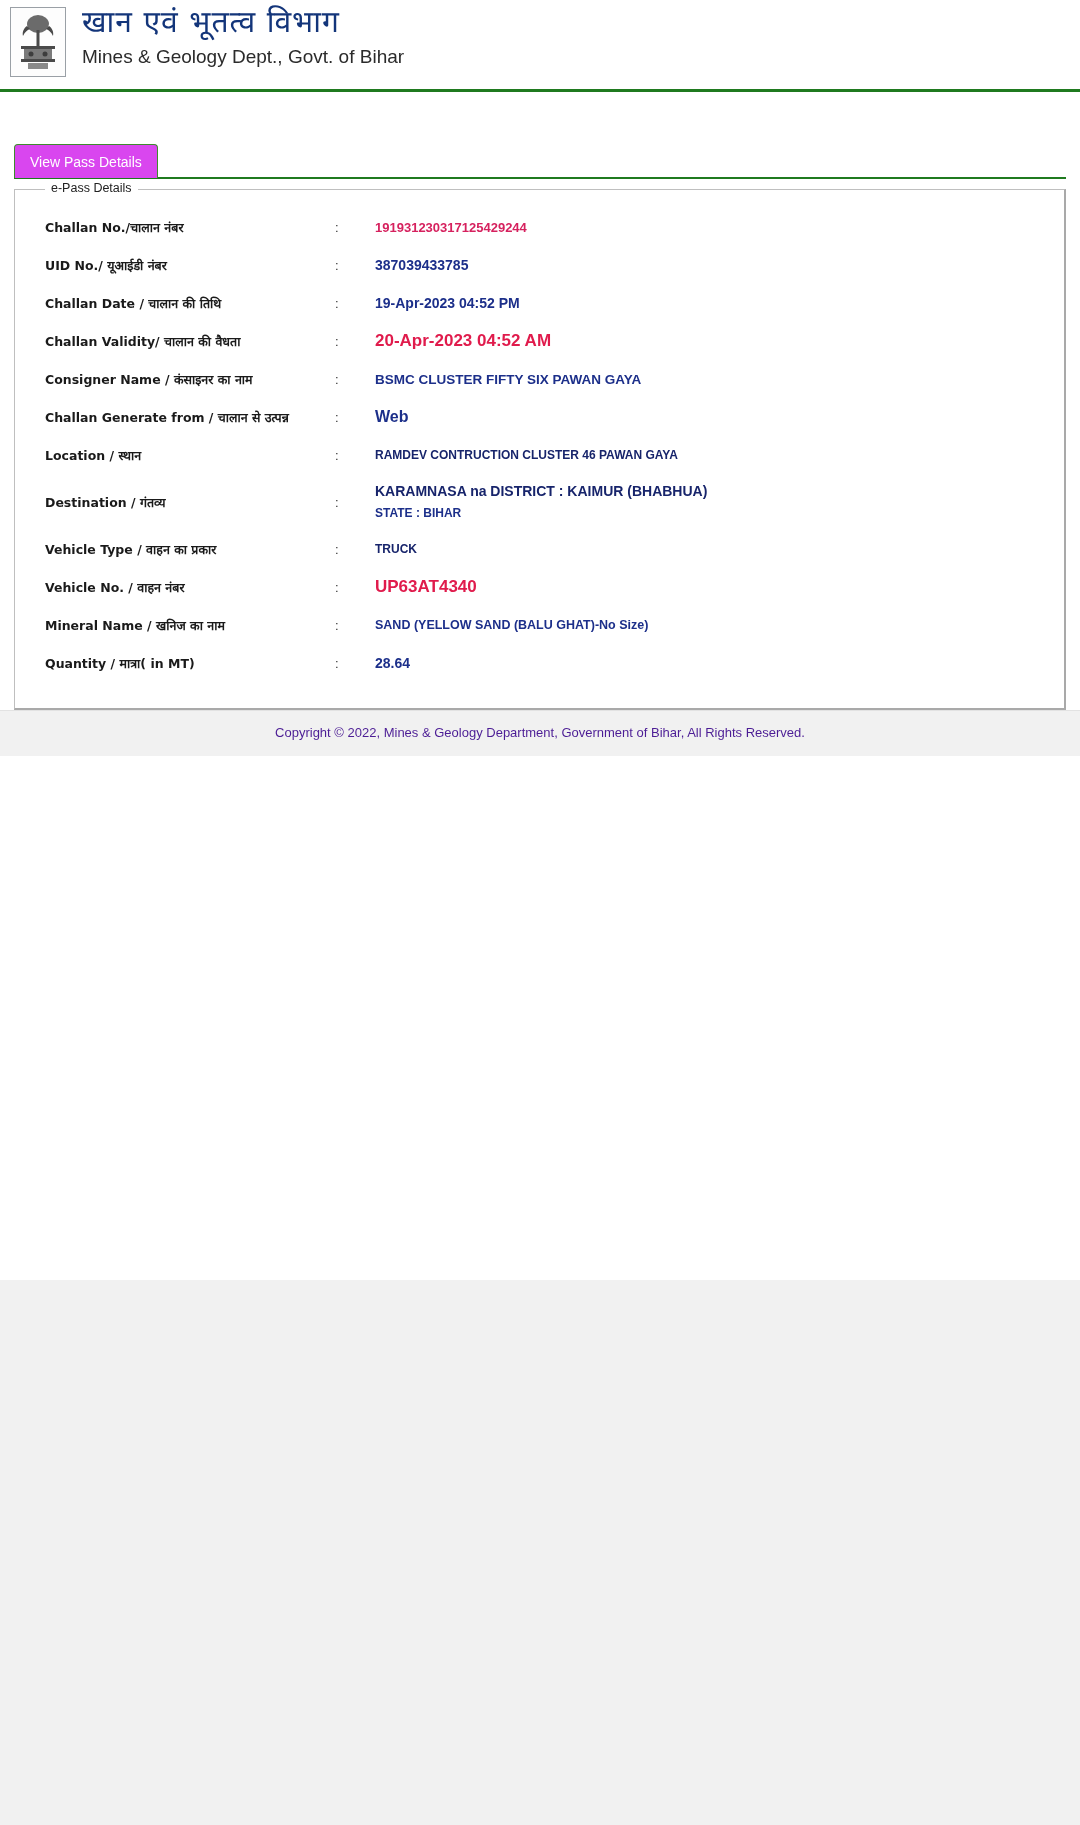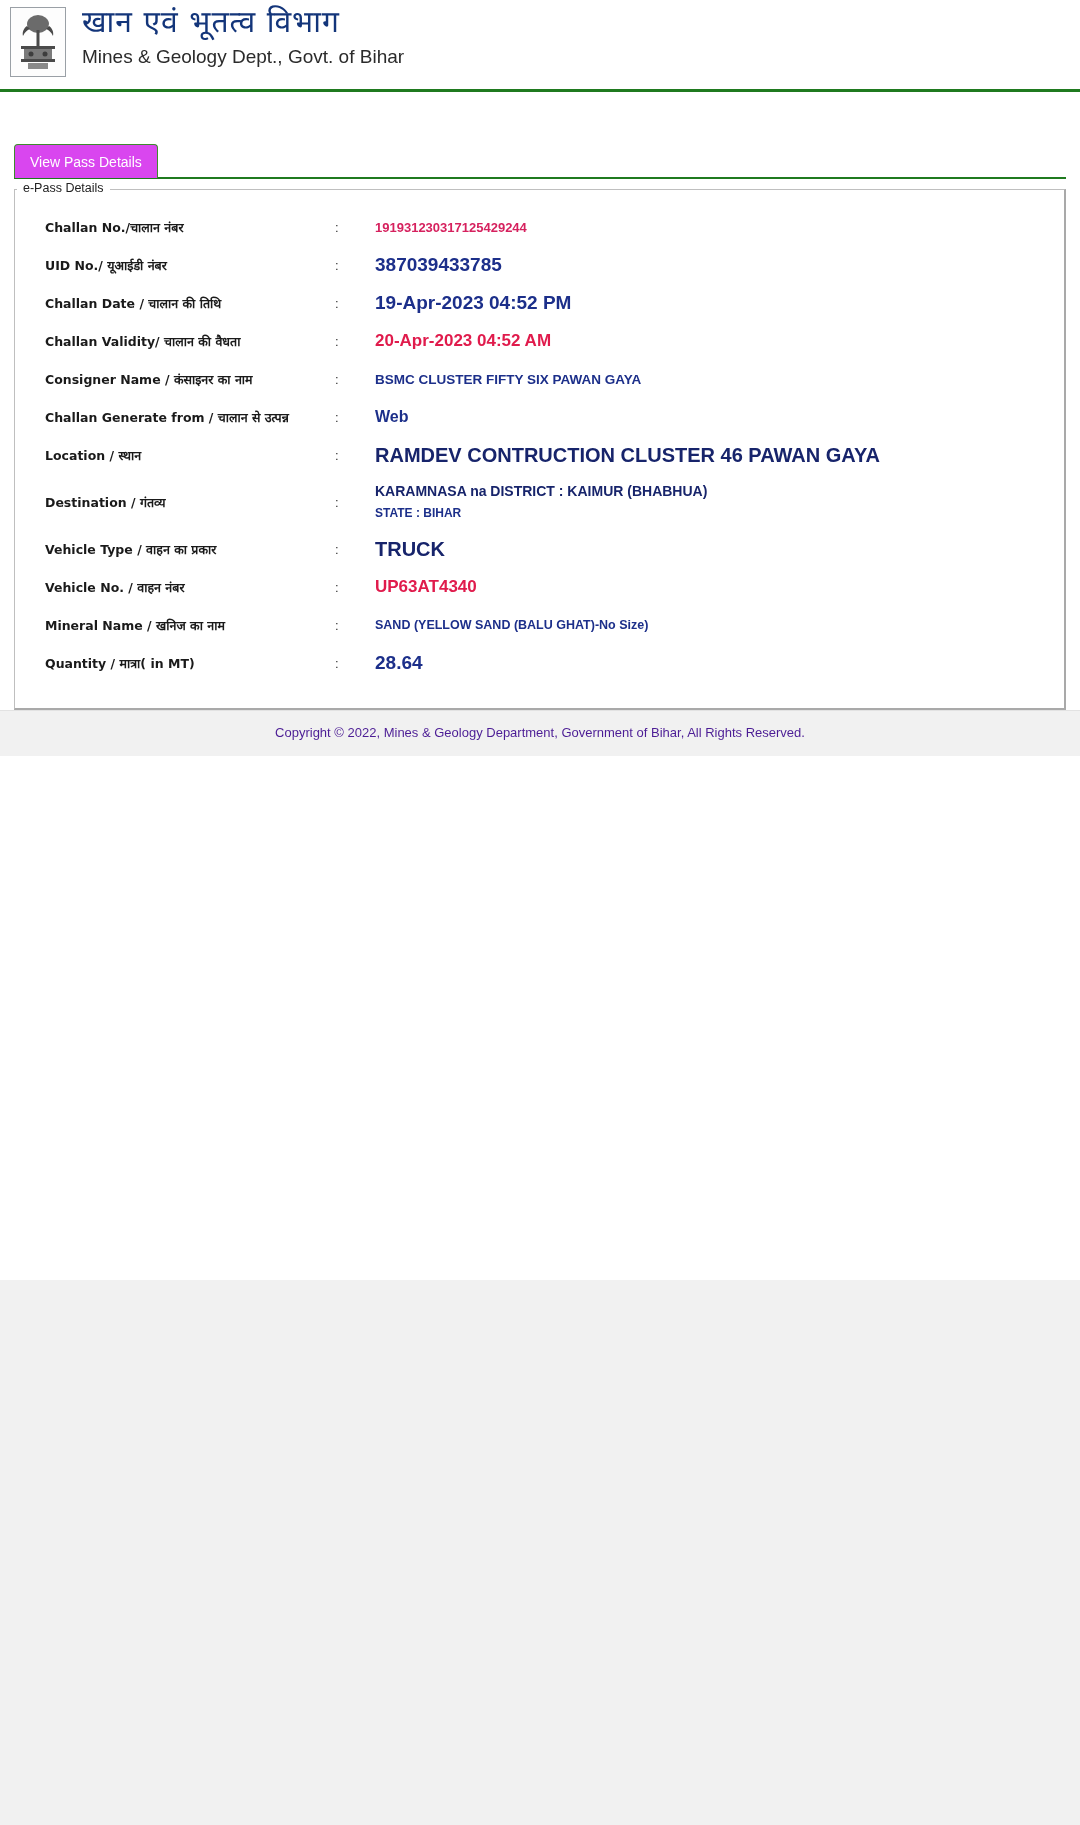--- a/index.html
+++ b/index.html
@@ -93,21 +93,21 @@
     border: 1px solid #bfbfbf;
     border-right: 2px solid #a9a9a9;
     border-bottom: 2px solid #a9a9a9;
     position: relative;
     padding: 18px 0 26px 0;
     box-sizing: border-box;
   }
   .panel-legend {
     position: absolute;
     top: -9px;
-    left: 2px;
+    left: 30px;
     background: #ffffff;
     padding: 0 6px;
     font-size: 12.5px;
     color: #222222;
   }
 
   table.details {
     width: 100%;
     border-collapse: collapse;
   }
@@ -144,30 +144,30 @@
   }
   .val.pink-big {
     color: #e01b4c;
     font-size: 17px;
   }
   .val.small {
     font-size: 16px;
     color: #1c2f8a;
   }
   .val.navy-big {
-    font-size: 20px;
+    font-size: 12px;
     color: #17246b;
   }
   .val.mineral {
     font-size: 12.5px;
     color: #1c2f8a;
   }
   .val.plain {
     color: #1c2f8a;
-    font-size: 19px;
+    font-size: 14px;
   }
   .val-two-line .l1 {
     font-size: 14px;
     color: #17246b;
     font-weight: bold;
     line-height: 22px;
   }
   .val-two-line .l2 {
     font-size: 12px;
     color: #1c2f8a;

